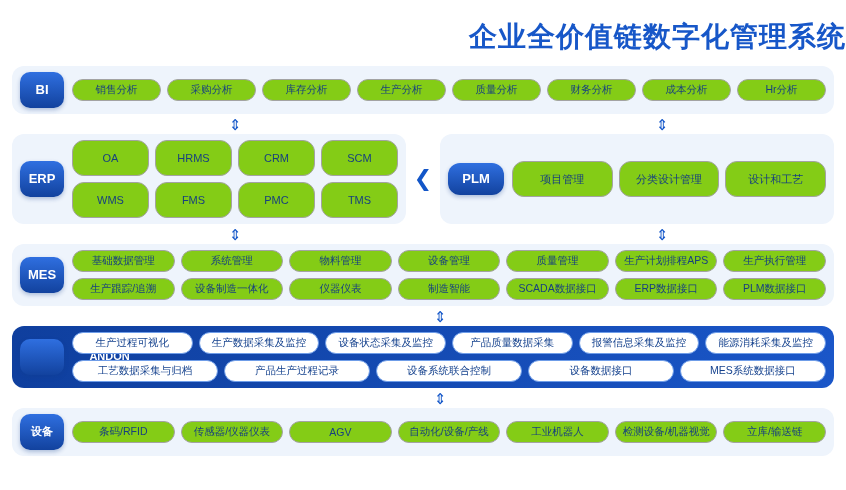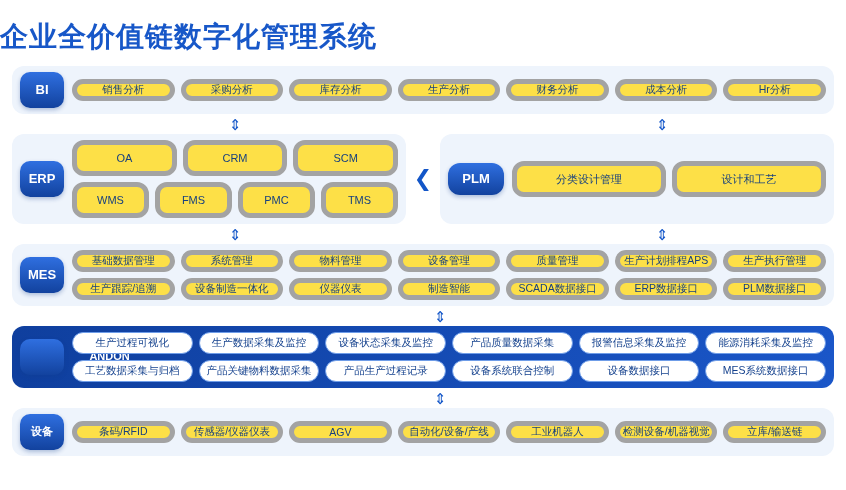--- a/index.html
+++ b/index.html
@@ -4,21 +4,21 @@
 <style>
   html,body{margin:0;padding:0;}
   body{
     width:846px;height:490px;
     background:#ffffff;
     font-family:"Liberation Sans","DejaVu Sans",sans-serif;
     overflow:hidden;
     position:relative;
   }
   .title{
-    text-align:left;
+    text-align:right;
     font-size:28px;
     font-weight:bold;
     color:#1757c8;
     letter-spacing:1px;
     padding-top:18px;
     padding-bottom:10px;
     user-select:none;
   }
 
   
@@ -54,22 +54,22 @@
   .badge.two-line{font-size:11px;gap:48px;}
 
   
   .cells{flex:1 1 auto;display:flex;flex-direction:column;gap:6px;}
   .cellrow{display:flex;gap:6px;}
   .pill{
     flex:1 1 0;
     min-width:0;
     height:22px;
     border-radius:11px;
-    background:#fde047;
-    border:5px solid #a3a3a3;
+    background:#84cc16;
+    border:1px solid #a3a3a3;
     color:#17407f;
     font-size:10.5px;
     display:flex;align-items:center;justify-content:center;
     white-space:nowrap;
     overflow:hidden;
     text-overflow:ellipsis;
     padding:0 4px;
     box-sizing:border-box;
   }
   .row-scada .pill{
@@ -128,56 +128,59 @@
 <div class="title">企业全价值链数字化管理系统</div>
 
 <div class="row row-light">
   <div class="badge">BI</div>
   <div class="cells">
     <div class="cellrow">
       <div class="pill">销售分析</div>
       <div class="pill">采购分析</div>
       <div class="pill">库存分析</div>
       <div class="pill">生产分析</div>
+      <div class="pill">质量分析</div>
       <div class="pill">财务分析</div>
       <div class="pill">成本分析</div>
       <div class="pill">Hr分析</div>
     </div>
   </div>
 </div>
 
 <div class="arrow-row">
   <span class="arrow" style="left:235px;">⇕</span>
   <span class="arrow" style="left:662px;">⇕</span>
 </div>
 
 <div class="erp-wrap">
   <div class="erp-box">
     <div class="badge">ERP</div>
     <div class="cells">
       <div class="cellrow">
         <div class="pill">OA</div>
+        <div class="pill">HRMS</div>
         <div class="pill">CRM</div>
         <div class="pill">SCM</div>
       </div>
       <div class="cellrow">
         <div class="pill">WMS</div>
         <div class="pill">FMS</div>
         <div class="pill">PMC</div>
         <div class="pill">TMS</div>
       </div>
     </div>
   </div>
 
   <div class="mid-chevron">❮</div>
 
   <div class="erp-box">
     <div class="badge plm-badge">PLM</div>
     <div class="cells">
       <div class="cellrow">
+        <div class="pill">项目管理</div>
         <div class="pill">分类设计管理</div>
         <div class="pill">设计和工艺</div>
       </div>
     </div>
   </div>
 </div>
 
 <div class="arrow-row">
   <span class="arrow" style="left:235px;">⇕</span>
   <span class="arrow" style="left:662px;">⇕</span>
@@ -221,21 +224,20 @@
     <div class="cellrow">
       <div class="pill">生产过程可视化</div>
       <div class="pill">生产数据采集及监控</div>
       <div class="pill">设备状态采集及监控</div>
       <div class="pill">产品质量数据采集</div>
       <div class="pill">报警信息采集及监控</div>
       <div class="pill">能源消耗采集及监控</div>
     </div>
     <div class="cellrow">
       <div class="pill">工艺数据采集与归档</div>
-      <div class="pill">产品关键物料数据采集</div>
       <div class="pill">产品生产过程记录</div>
       <div class="pill">设备系统联合控制</div>
       <div class="pill">设备数据接口</div>
       <div class="pill">MES系统数据接口</div>
     </div>
   </div>
 </div>
 
 <div class="arrow-row">
   <span class="arrow" style="left:440px;">⇕</span>

